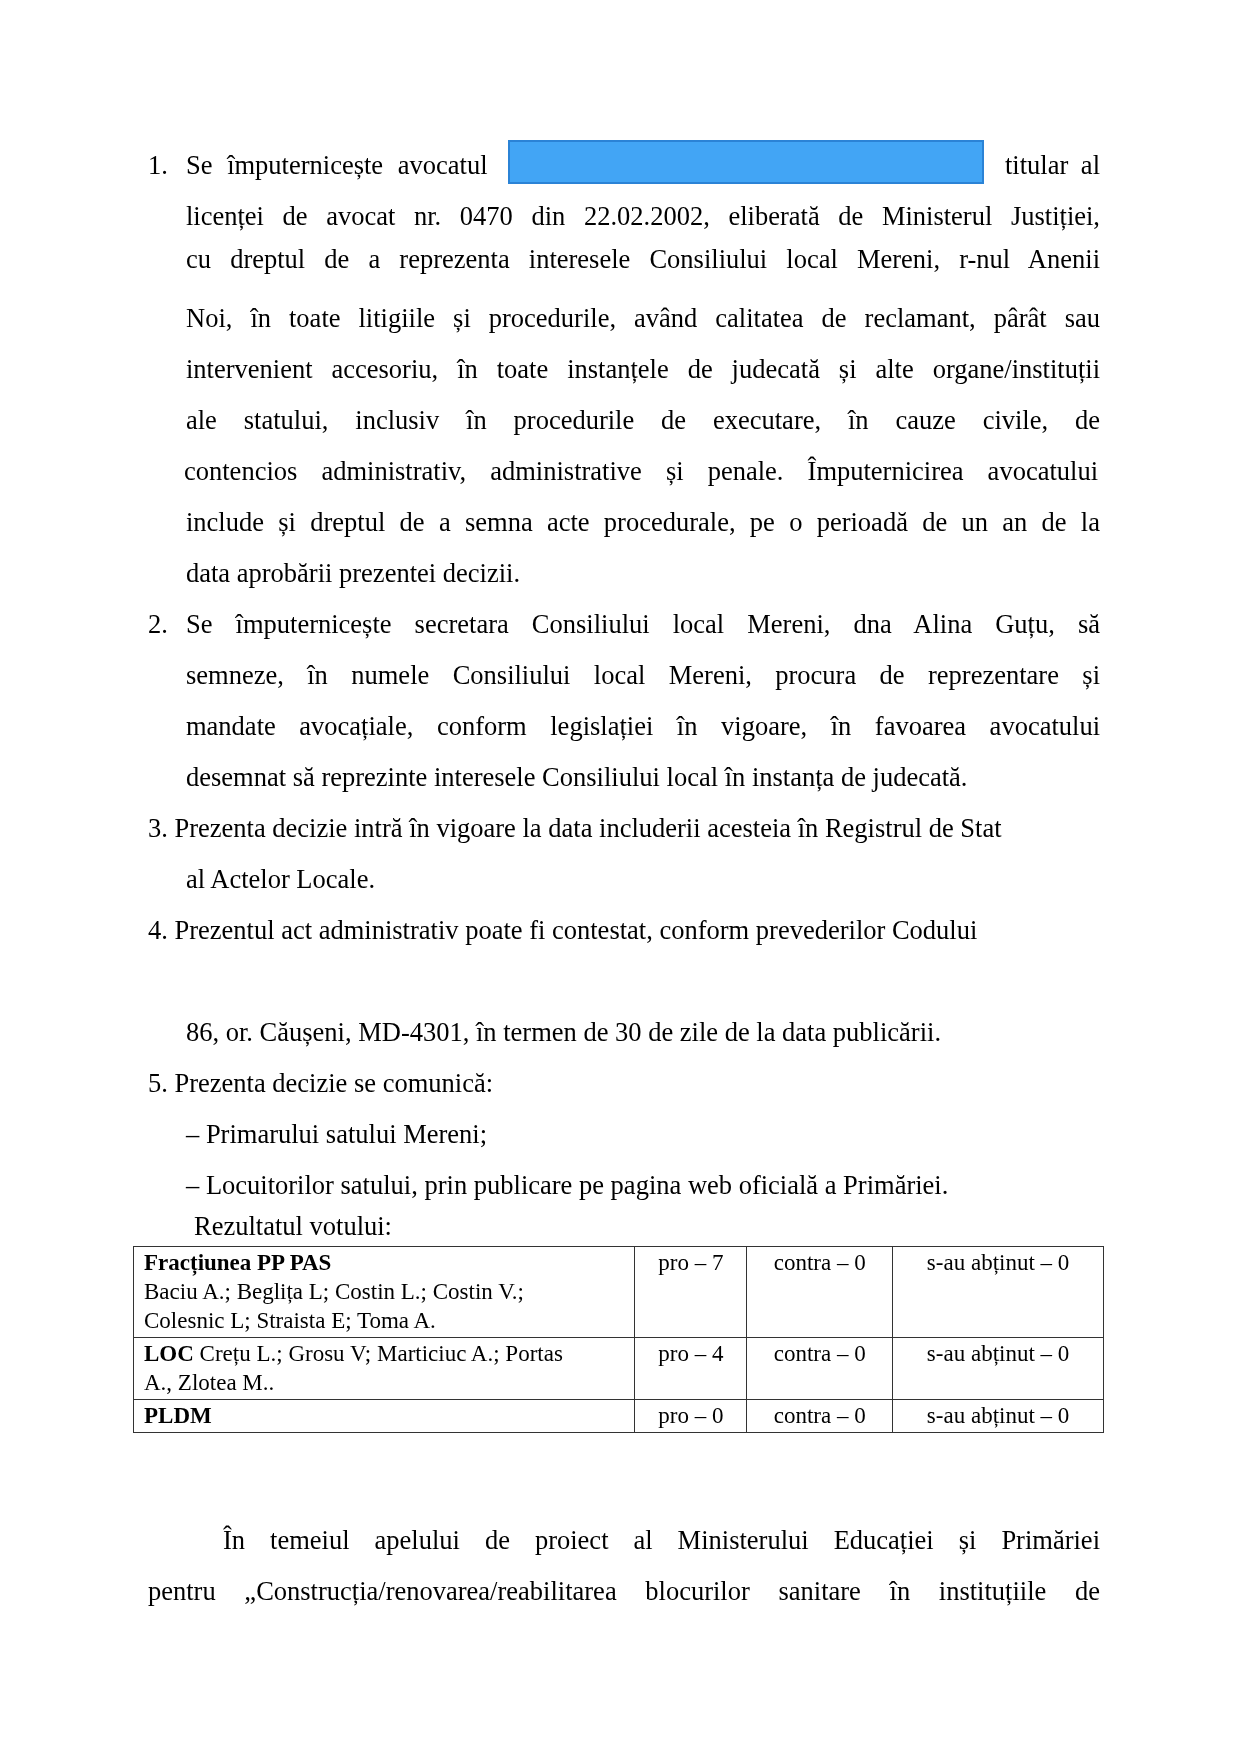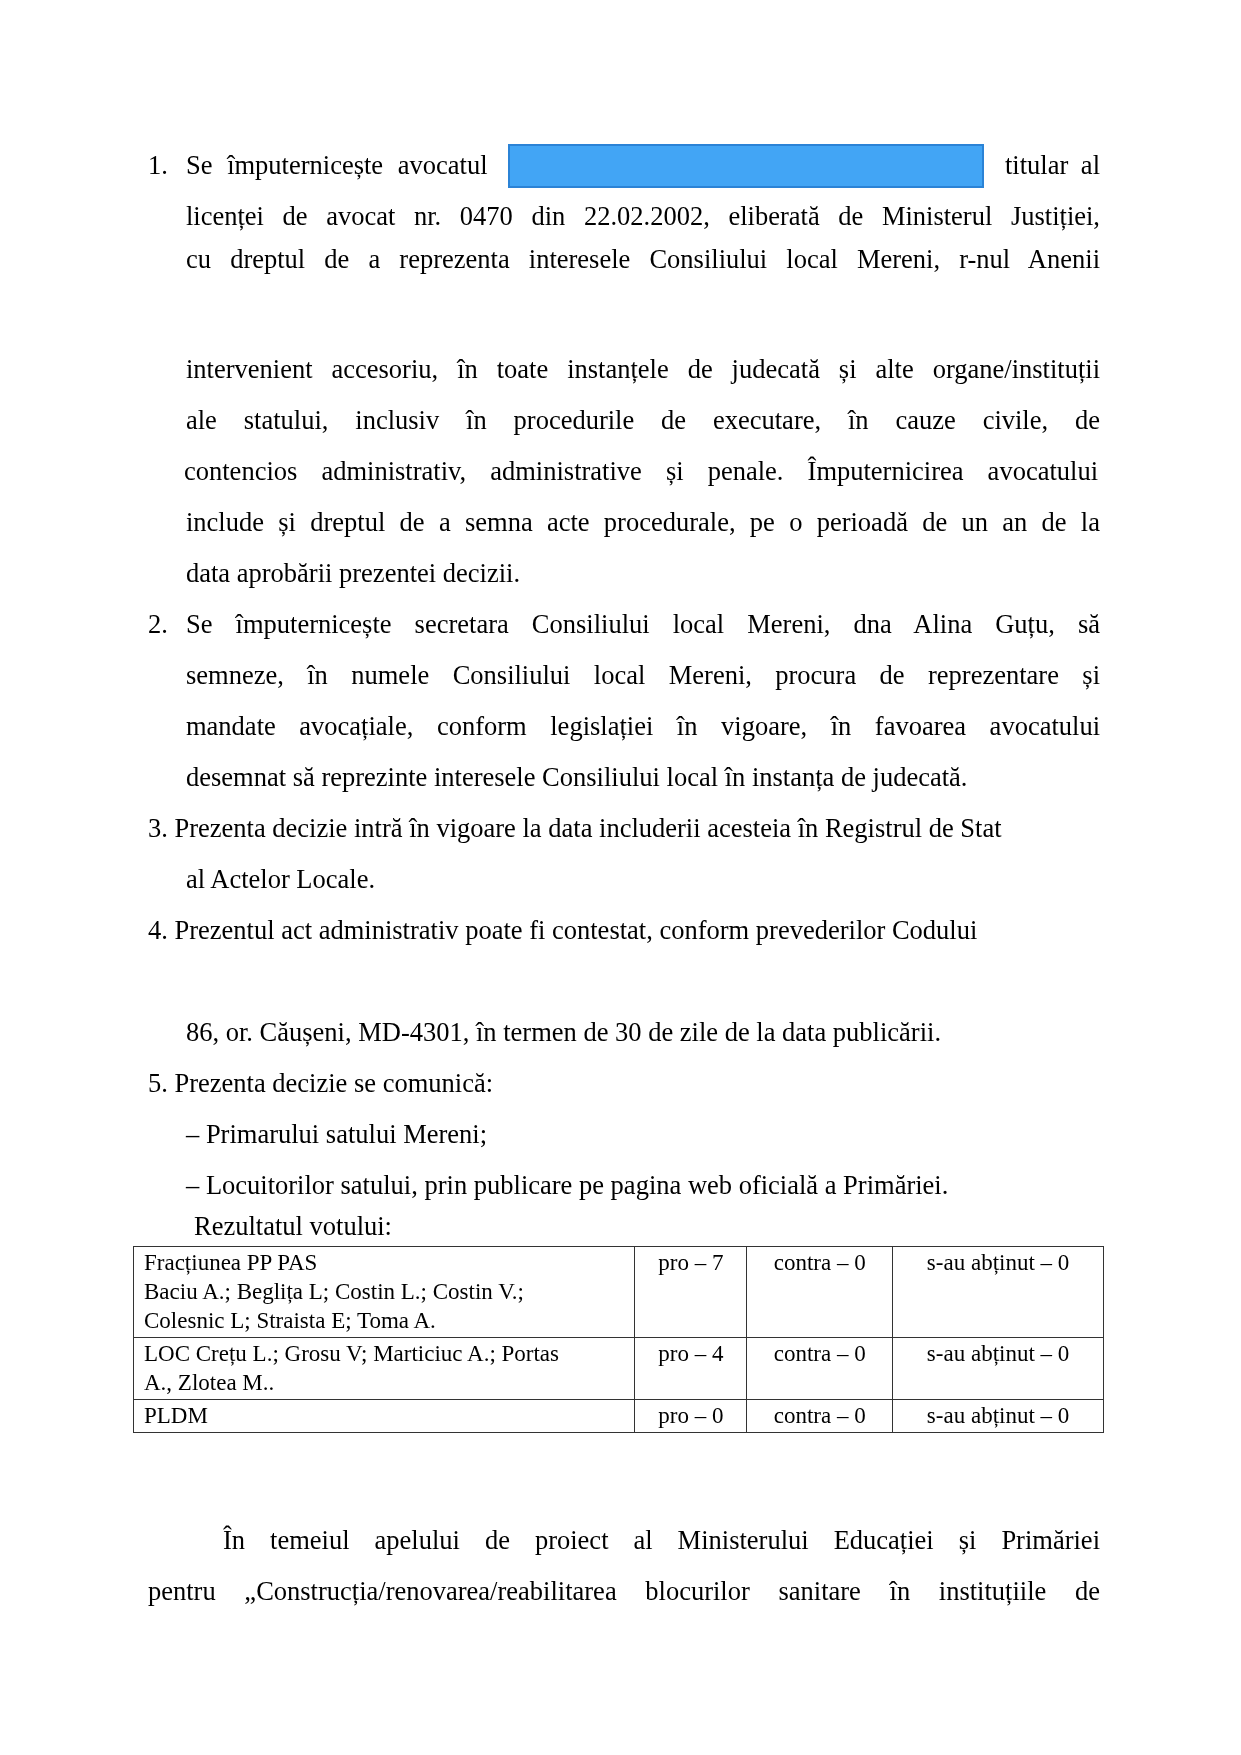--- a/index.html
+++ b/index.html
@@ -8,37 +8,38 @@
   .page { position:absolute; left:0; top:0; width:1241px; height:1755px; }
   .line { position:absolute; font-size:26.5px; line-height:51px; white-space:nowrap; }
   .just { text-align:justify; text-align-last:justify; white-space:normal; }
   .num { position:absolute; left:148px; font-size:26.5px; line-height:51px; }
   .redact { display:inline-block; background:#42a5f5; border:2px solid #2b83d6; box-sizing:border-box;
             width:476px; height:44px; vertical-align:-9px; }
   table.votes { position:absolute; left:133px; top:1246px; width:971px; border-collapse:collapse;
                 font-size:23px; line-height:29px; }
   table.votes td { border:1.5px solid #333; vertical-align:top; padding:1px 10px 2px 10px; }
   table.votes td.c { text-align:center; }
-  b { font-weight:normal; }
+  b { font-weight:bold; }
   .heading { position:absolute; left:148px; top:1446px; font-size:26.5px; line-height:40px; font-weight:bold; white-space:nowrap; }
   .heading .colon { font-weight:normal; }
 </style>
 </head>
 <body>
 
 <div class="page">
 
   <div class="num" style="top:140px;">1.</div>
-  <div class="line" style="left:186px; top:140px; width:914px; display:flex; justify-content:space-between; align-items:center;">
+  <div class="line" style="left:186px; top:140px; width:914px; display:flex; justify-content:space-between; align-items:flex-start;">
     <span style="word-spacing:8px;">Se împuternicește avocatul</span>
     <span class="redact"></span>
     <span style="word-spacing:6px;">titular al</span>
   </div>
   <div class="line just" style="left:186px; top:191px; width:914px;">licenței de avocat nr. 0470 din 22.02.2002, eliberată de Ministerul Justiției,</div>
   <div class="line just" style="left:186px; top:234px; width:914px;">cu dreptul de a reprezenta interesele Consiliului local Mereni, r-nul Anenii</div>
+  <div class="line just" style="left:186px; top:293px; width:914px;">Noi, în toate litigiile și procedurile, având calitatea de reclamant, pârât sau</div>
   <div class="line just" style="left:186px; top:344px; width:914px;">intervenient accesoriu, în toate instanțele de judecată și alte organe/instituții</div>
   <div class="line just" style="left:186px; top:395px; width:914px;">ale statului, inclusiv în procedurile de executare, în cauze civile, de</div>
   <div class="line just" style="left:184px; top:446px; width:914px;">contencios administrativ, administrative și penale. Împuternicirea avocatului</div>
   <div class="line just" style="left:186px; top:497px; width:914px;">include și dreptul de a semna acte procedurale, pe o perioadă de un an de la</div>
   <div class="line" style="left:186px; top:548px;">data aprobării prezentei decizii.</div>
 
   <div class="num" style="top:599px;">2.</div>
   <div class="line just" style="left:186px; top:599px; width:914px;">Se împuternicește secretara Consiliului local Mereni, dna Alina Guțu, să</div>
   <div class="line just" style="left:186px; top:650px; width:914px;">semneze, în numele Consiliului local Mereni, procura de reprezentare și</div>
   <div class="line just" style="left:186px; top:701px; width:914px;">mandate avocațiale, conform legislației în vigoare, în favoarea avocatului</div>

